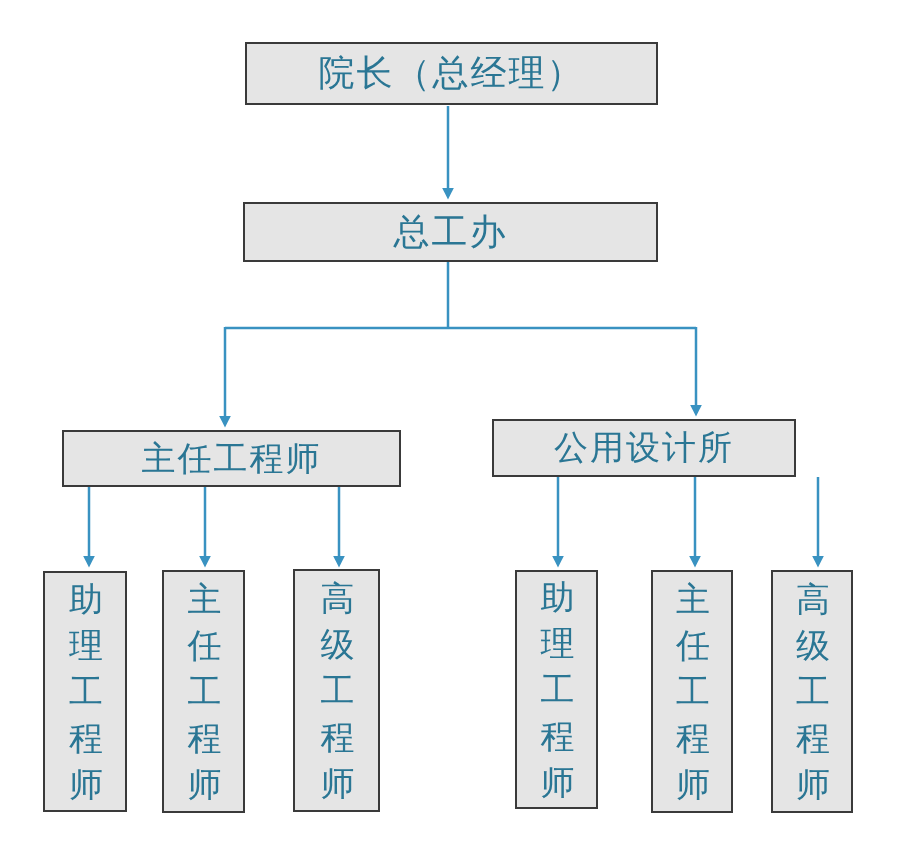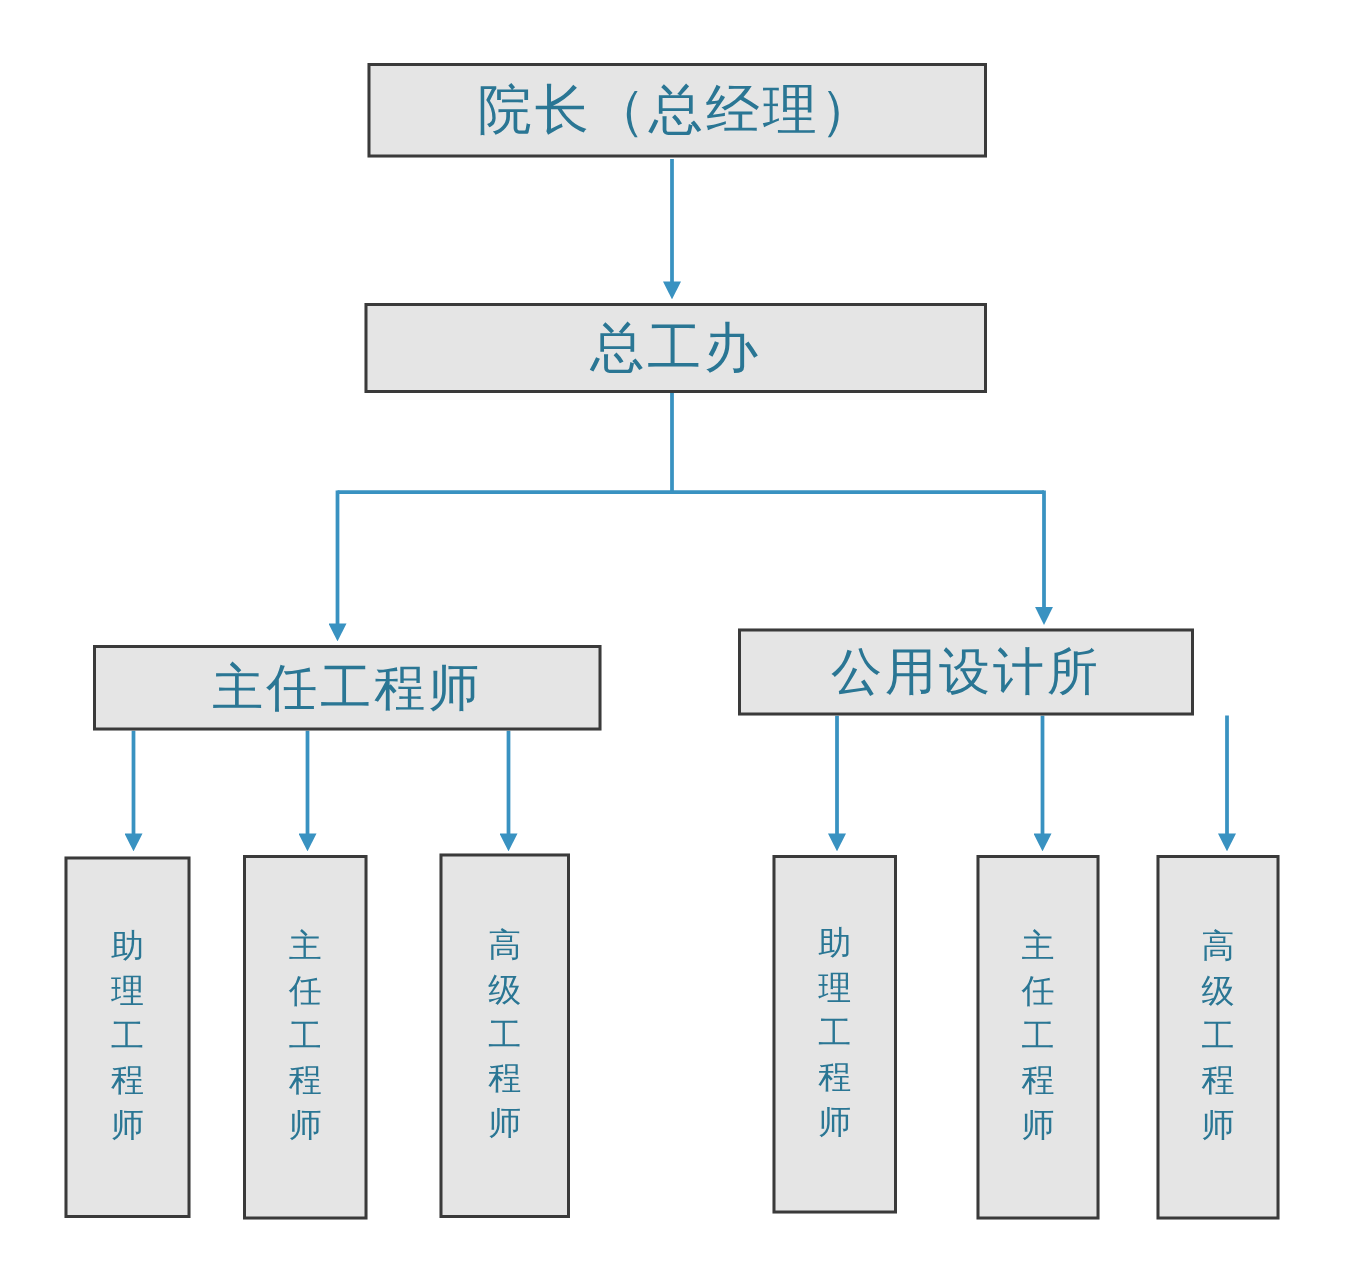--- a/index.html
+++ b/index.html
@@ -39,25 +39,25 @@
     color: var(--text-color);
   }
   .box.h .label {
     font-size: 36px;
     letter-spacing: 2px;
     white-space: nowrap;
     text-align: center;
   }
   .box.h.branch .label { font-size: 34px; }
   .box.v .label {
-    font-size: 22px;
+    font-size: 34px;
     width: 1.06em;
     line-height: 1.36;
     word-break: break-all;
-    text-align: center;
+    text-align: right;
   }
 </style>
 </head>
 <body>
 
 <div class="stage">
 
   <svg class="connector-layer" viewBox="0 0 906 858" xmlns="http://www.w3.org/2000/svg">
     <defs>
       <marker id="arrowhead" viewBox="0 0 10 10" refX="7" refY="5" markerWidth="12" markerHeight="12" markerUnits="userSpaceOnUse" orient="auto">

